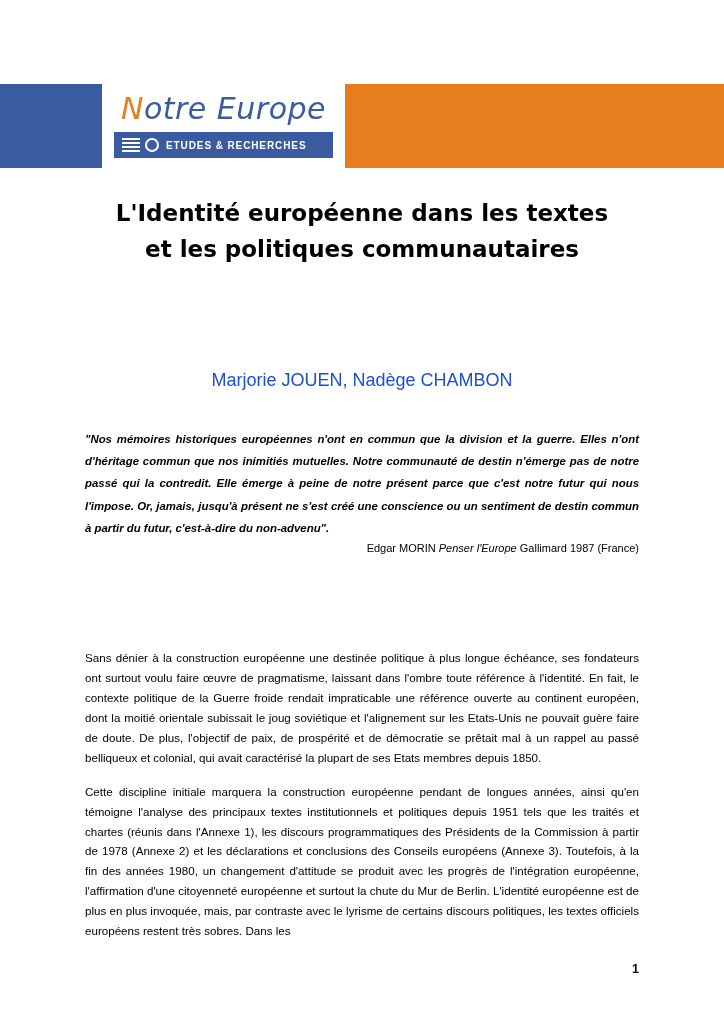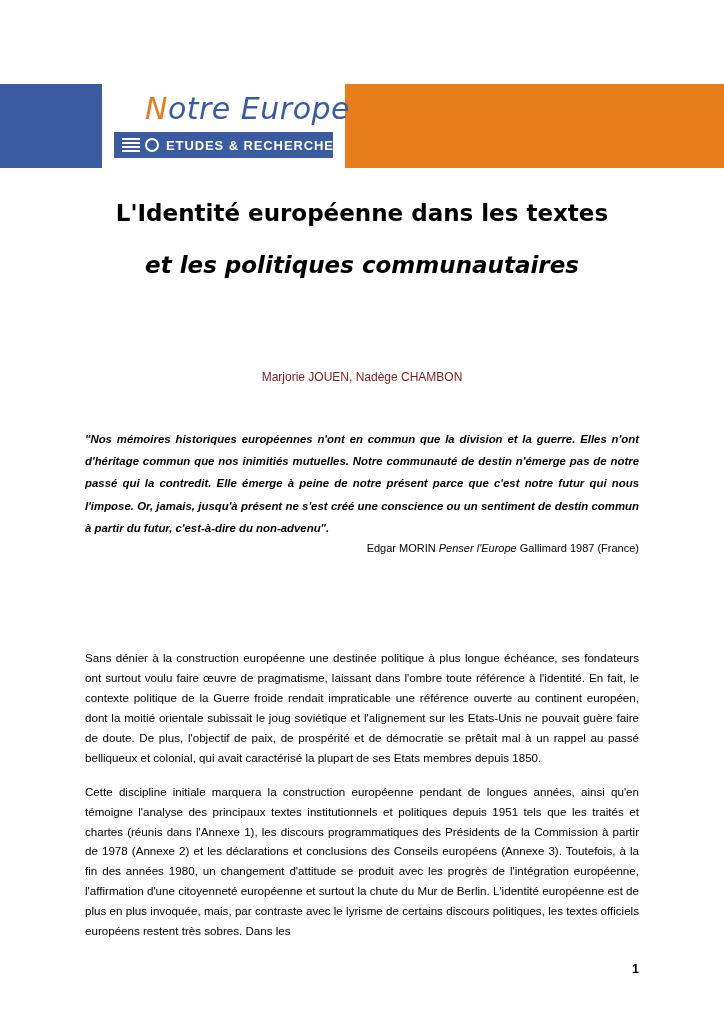--- a/index.html
+++ b/index.html
@@ -47,21 +47,20 @@
     top: 7px;
     left: 0;
     width: 243px;
     text-align: center;
     font-family: "DejaVu Sans", sans-serif;
     font-style: italic;
     font-size: 30px;
     letter-spacing: 0.5px;
     color: #3a5ba0;
     white-space: nowrap;
-    padding-left: 24px;
   }
   .logo-title .accent {
     color: #e87d1e;
   }
   .logo-sub-bar {
     position: absolute;
     top: 48px;
     left: 12px;
     width: 219px;
     height: 26px;
@@ -84,55 +83,54 @@
     height: 14px;
     border: 2px solid #ffffff;
     border-radius: 50%;
     margin-right: 7px;
     flex: none;
     box-sizing: border-box;
   }
   .logo-sub-text {
     color: #ffffff;
     font-family: "Liberation Sans", sans-serif;
-    font-size: 13px;
+    font-size: 10px;
     letter-spacing: 0.9px;
     font-weight: bold;
     white-space: nowrap;
   }
 
   
   .doc-title {
     position: absolute;
     top: 200px;
     left: 85px;
     width: 554px;
     text-align: center;
     font-family: "DejaVu Sans", sans-serif;
     font-size: 23px;
     font-weight: bold;
     color: #000000;
     line-height: 1.2;
   }
   .doc-title .line2 {
     display: block;
-    margin-top: 24px;
-    font-style: italic;
+    margin-top: 8px;
   }
 
   
   .authors {
     position: absolute;
     top: 370px;
     left: 85px;
     width: 554px;
     text-align: center;
     font-family: "Liberation Sans", sans-serif;
-    font-size: 12px;
-    color: #7f1d1d;
+    font-size: 18px;
+    color: #1d4ed8;
   }
 
   
   .quote {
     position: absolute;
     top: 428px;
     left: 85px;
     width: 554px;
     font-family: "Liberation Sans", sans-serif;
     font-style: italic;

